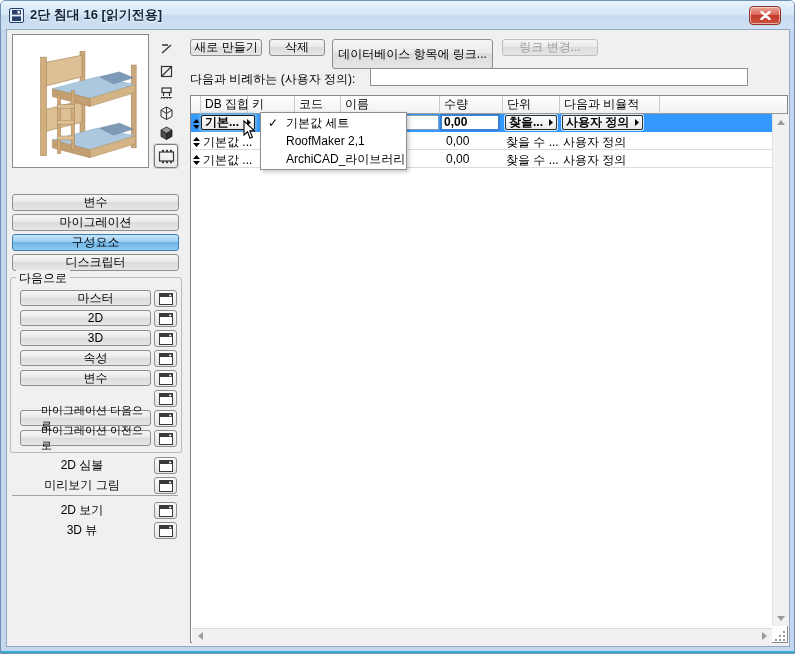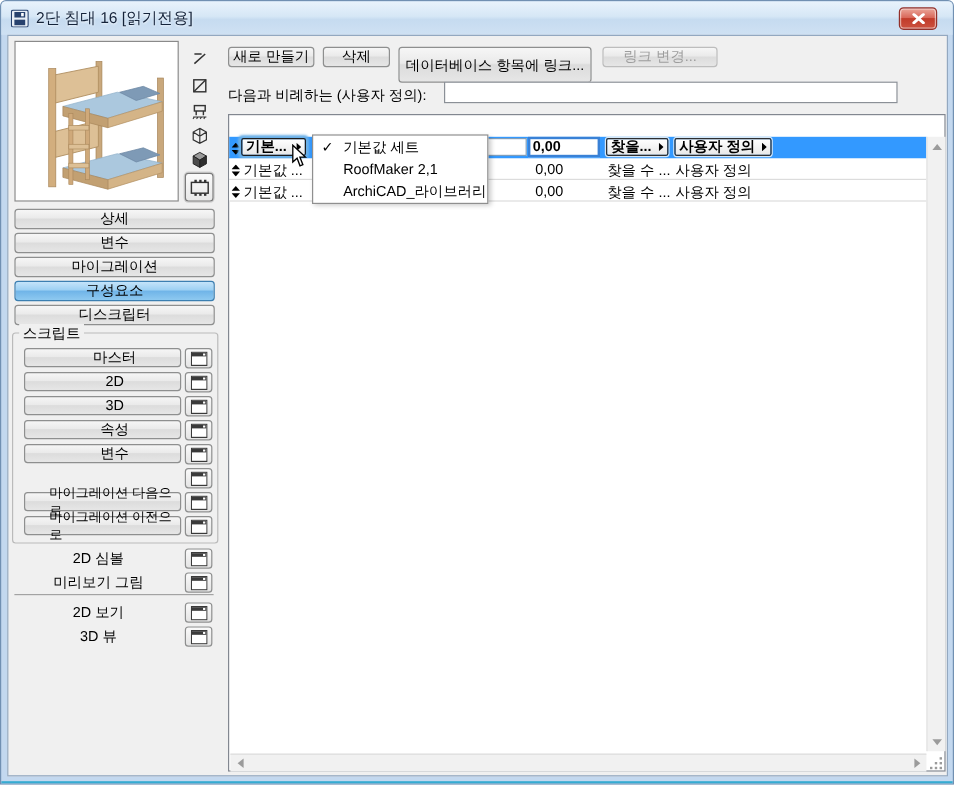--- a/index.html
+++ b/index.html
@@ -8,21 +8,21 @@
 
   .window{ position:relative; width:795px; height:654px;
     background:#c3d8ef; border:1px solid #7190b2; border-radius:5px 5px 0 0; overflow:hidden; }
   .window::after{ content:""; position:absolute; left:0; right:0; bottom:0; height:2px; background:#36abd2; }
 
   
   .titlebar{ position:absolute; left:0; top:0; right:0; height:28px;
     background:linear-gradient(180deg,#e9f3fc 0%,#d6e7f6 45%,#c6dbf0 55%,#cfe1f3 100%);
     display:flex; align-items:center; }
   .title-icon{ margin-left:8px; width:15px; height:15px; }
-  .title-text{ margin-left:6px; font-size:13px; font-weight:normal; color:#14233a;
+  .title-text{ margin-left:6px; font-size:13px; font-weight:bold; color:#14233a;
     text-shadow:0 1px 2px rgba(255,255,255,.9); }
   .close-btn{ position:absolute; right:13px; top:5px; width:32px; height:19px; border-radius:4px;
     border:1px solid #93302a; background:linear-gradient(180deg,#eba79b 0%,#d9685a 45%,#c13b2a 50%,#cc5240 100%);
     box-shadow:0 0 0 1px rgba(255,255,255,.55) inset; display:flex; align-items:center; justify-content:center; cursor:pointer; }
 
   
   .client{ position:absolute; left:5px; top:28px; width:784px; height:618px;
     background:#f0f0f0; border:1px solid #93a8c0; }
 
   
@@ -179,37 +179,34 @@
             <rect x="4" y="0.8" width="2" height="2" fill="#333"></rect>
             <rect x="8" y="0.8" width="2" height="2" fill="#333"></rect>
             <rect x="12" y="0.8" width="2" height="2" fill="#333"></rect>
             <rect x="4" y="12.2" width="2" height="2" fill="#333"></rect>
             <rect x="8" y="12.2" width="2" height="2" fill="#333"></rect>
             <rect x="12" y="12.2" width="2" height="2" fill="#333"></rect>
           </svg>
       </div>
     </div>
 
-    <div class="btn side-btn" style="top:144px">
-        <span>상세</span>
-      </div>
     <div class="btn side-btn" style="top:164px">
         <span>변수</span>
       </div>
     <div class="btn side-btn" style="top:184px">
         <span>마이그레이션</span>
       </div>
     <div class="btn side-btn selected" style="top:204px">
         <span>구성요소</span>
       </div>
     <div class="btn side-btn" style="top:224px">
         <span>디스크립터</span>
       </div>
 
-    <span class="group-label">스크립트</span>
+    <span class="group-label">다음으로</span>
     <div class="group-box"></div>
 
     <div class="btn script-btn" style="top:260px">
         <span>마스터</span>
       </div>
     <div class="btn script-btn" style="top:280px">
         <span>2D</span>
       </div>
     <div class="btn script-btn" style="top:300px">
         <span>3D</span>
@@ -330,20 +327,31 @@
         <span>데이터베이스 항목에 링크...</span>
       </div>
     <div class="btn disabled" style="left:495px; top:9px; width:96px; height:17px">
         <span>링크 변경...</span>
       </div>
 
     <span class="lbl-proportion">다음과 비례하는 (사용자 정의):</span>
     <input class="input-proportion" type="text" value="" style="">
 
     <div class="table">
+      <div class="thead">
+        <div class="th" style="width:10px; padding-left:0"></div>
+        <div class="th" style="width:47px">DB 집합</div>
+        <div class="th" style="width:47px">키</div>
+        <div class="th" style="width:46px">코드</div>
+        <div class="th" style="width:99px">이름</div>
+        <div class="th" style="width:63px">수량</div>
+        <div class="th" style="width:57px">단위</div>
+        <div class="th" style="width:100px">다음과 비율적</div>
+        <div class="th" style="flex:1; border-right:none"></div>
+      </div>
 
       <div class="row sel" style="top:18px">
         <span class="handle">
           <svg width="7" height="10" viewBox="0 0 7 10">
               <polygon points="3.5,0 7,4 0,4" fill="#000"></polygon>
               <polygon points="0,6 7,6 3.5,10" fill="#000"></polygon>
             </svg>
         </span>
         <div class="mini-btn focus" style="left:10px; width:54px">
           <span>기본...</span>

